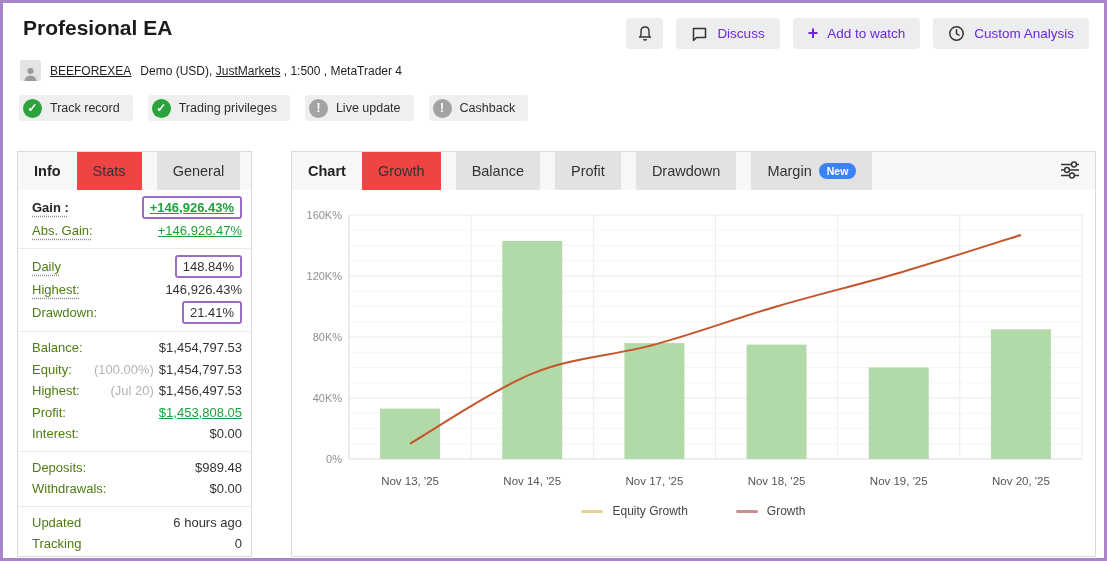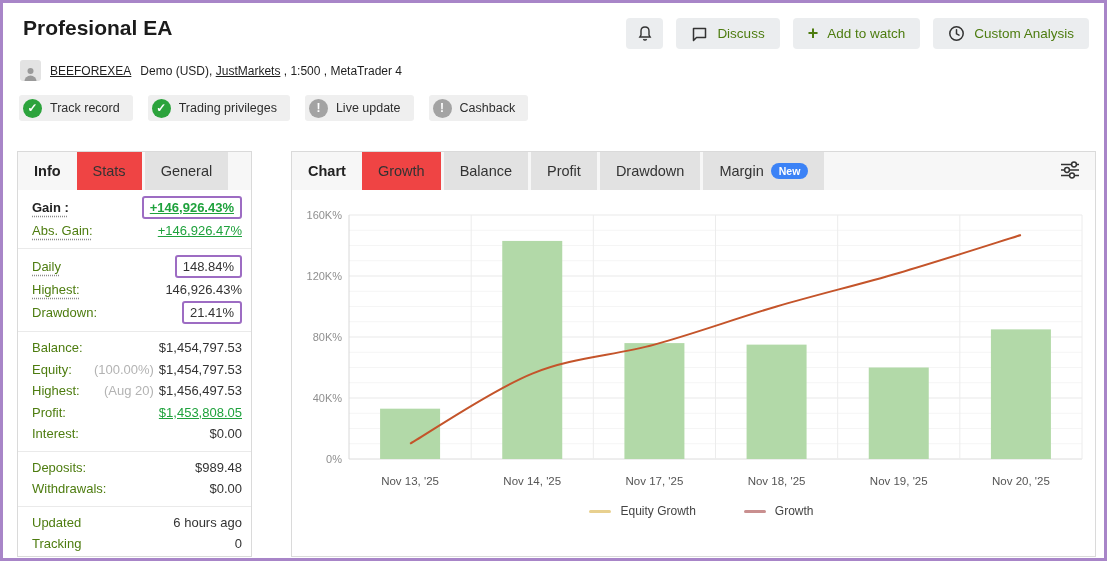--- a/index.html
+++ b/index.html
@@ -4,21 +4,21 @@
 <style>
   * { margin:0; padding:0; box-sizing:border-box; }
   body { background:#fff; font-family:"Liberation Sans", sans-serif; }
   .page { position:relative; width:1107px; height:561px; background:#fff;
           border:3px solid #a885c8; overflow:hidden; }
 
   
   .title { position:absolute; left:20px; top:13px; font-size:21px; font-weight:bold; color:#1b1b1b; }
   .actions { position:absolute; right:15px; top:15px; display:flex; gap:13px; }
   .btn { height:31px; background:#ebedef; border:none; border-radius:4px; display:flex;
-         align-items:center; gap:9px; padding:0 15px; font-size:13.5px; color:#4d7c0f;
+         align-items:center; gap:9px; padding:0 15px; font-size:13.5px; color:#6d28d9;
          font-family:inherit; cursor:pointer; white-space:nowrap; }
   .btn.icon-only { width:37px; padding:0; justify-content:center; }
   .btn svg { display:block; }
   .plus-glyph { font-size:18px; font-weight:bold; line-height:1; margin-top:-2px; }
 
   .account { position:absolute; left:17px; top:57px; display:flex; align-items:center;
              gap:9px; font-size:12px; color:#1e1e1e; }
   .avatar { width:21px; height:21px; border-radius:3px; background:#e3e3e3; display:flex;
             align-items:flex-end; justify-content:center; overflow:hidden; }
   .alink { text-decoration:underline; color:#1e1e1e; cursor:pointer; }
@@ -33,21 +33,21 @@
 
   
   .panel { position:absolute; top:148px; background:#fff; border:1px solid #dadada; }
   .stats-panel { left:14px; width:235px; height:406px; }
   .chart-panel { left:288px; width:805px; height:406px; }
 
   .tabstrip { height:38px; background:#f7f7f7; display:flex; align-items:stretch; font-size:14.5px; color:#333; }
   .tab { display:flex; align-items:center; padding:0 16px; cursor:pointer; white-space:nowrap; }
   .tab.plain { font-weight:bold; color:#222; }
   .tab.active { background:#ef4444; }
-  .tab.gray { background:#e2e2e2; margin-left:3px;align-items:center; }
+  .tab.gray { background:#e2e2e2; margin-left:15px;align-items:center; }
   .new-badge { background:#3b82f6; color:#fff; font-size:10.5px; font-weight:bold;
                border-radius:9px; padding:2.5px 8px; margin-left:7px; line-height:1; }
 
   
   .stat-group { padding:5px 9px 6px 14px; border-bottom:1px solid #eaeaea; }
   .stat-group:last-child { border-bottom:none; }
   .stat-row { display:flex; justify-content:space-between; align-items:center;
               min-height:21.5px; font-size:13px; color:#333; }
   .stat-row .lbl { color:#4d7c0f; }
   .stat-row .lbl.bold { font-weight:bold; color:#222; }
@@ -56,21 +56,21 @@
   .pre { color:#b3b3b3; margin-right:5px; }
   .val { color:#333; }
   .val.green { color:#1fa23d;text-decoration:underline; }
   .val.bold { font-weight:bold; }
   .pbox { border:2px solid #9d6cc3; border-radius:3px; padding:2px 6px; margin:1px 0; }
 
   
   .filter-btn { position:absolute; right:9px; top:5px; width:32px; height:28px; background:transparent;
                 border:none; cursor:pointer; display:flex; align-items:center; justify-content:center; }
   .chart-svg { position:absolute; left:0; top:38px; }
-  .legend { position:absolute; left:8px; top:352px; width:100%; display:flex; justify-content:center;
+  .legend { position:absolute; left:0; top:352px; width:100%; display:flex; justify-content:center;
             gap:48px; align-items:center; }
   .legend-item { display:flex; align-items:center; gap:9px; font-size:12px; color:#444; }
   .swatch { width:22px; height:3px; border-radius:2px; display:inline-block; }
 </style>
 </head>
 <body>
 
 <div class="page">
 
   <div class="title">Profesional EA</div>
@@ -196,21 +196,21 @@
           <div class="stat-row">
             <span class="lbl">Equity:</span>
             <span class="vwrap">
               <span class="pre">(100.00%)</span>
               <span class="val">$1,454,797.53</span>
             </span>
           </div>
           <div class="stat-row">
             <span class="lbl">Highest:</span>
             <span class="vwrap">
-              <span class="pre">(Aug 20)</span>
+              <span class="pre">(Jul 20)</span>
               <span class="val">$1,456,497.53</span>
             </span>
           </div>
           <div class="stat-row">
             <span class="lbl">Profit:</span>
             <span class="vwrap">
               <span class="val green">$1,453,808.05</span>
             </span>
           </div>
           <div class="stat-row">

